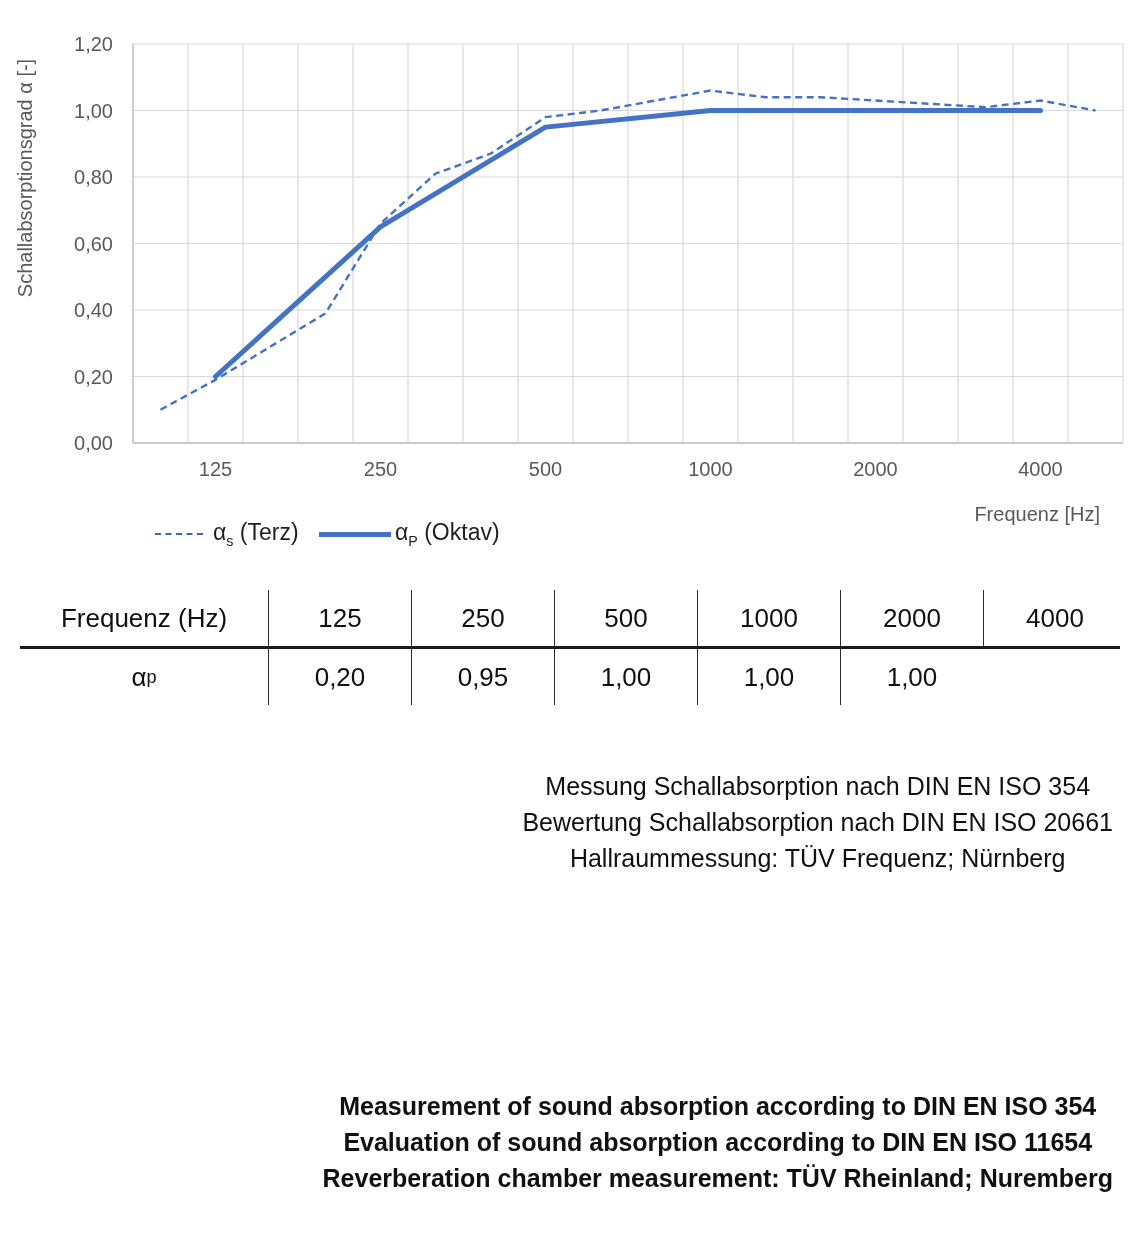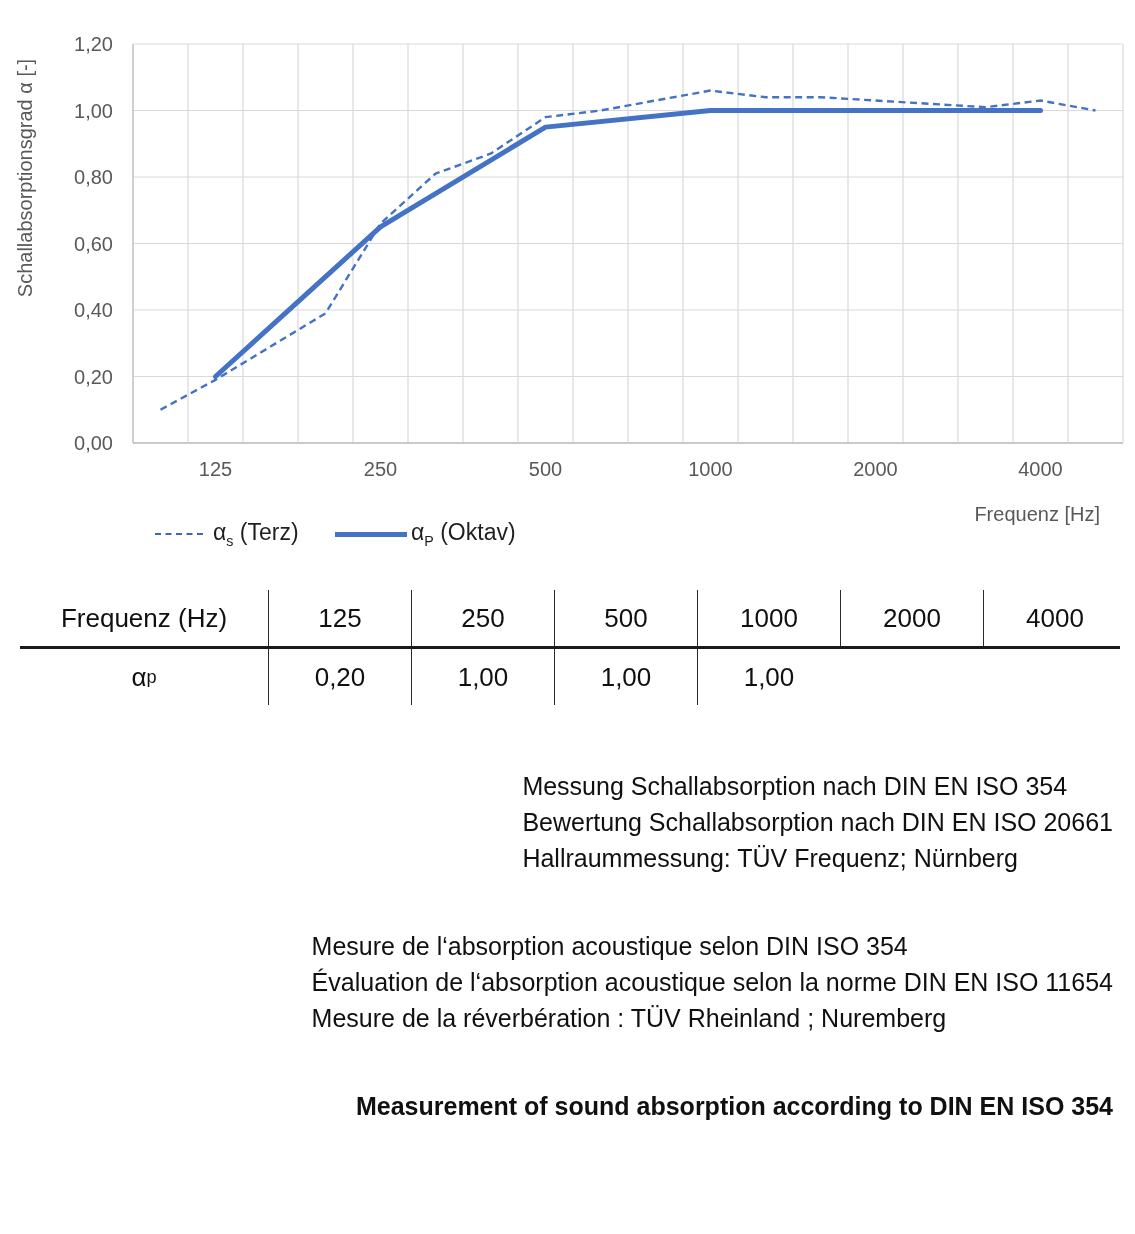--- a/index.html
+++ b/index.html
@@ -10,39 +10,39 @@
   #chart-wrap{position:absolute;left:0;top:0;width:1135px;height:560px;}
   #chart-svg{position:absolute;left:0;top:0;}
   #chart-svg text{font-family:"Liberation Sans", sans-serif;}
   .tick{font-size:20px;fill:#595959;}
   .axis-title{font-size:20px;fill:#595959;}
 
   
   #legend{position:absolute;left:0;top:518px;width:1080px;height:32px;}
   .leg-item{position:absolute;display:flex;align-items:center;height:32px;}
   #leg-terz{left:155px;}
-  #leg-oktav{left:335px;}
+  #leg-oktav{left:319px;}
   .leg-dash{width:48px;height:0;border-top:2.6px dashed #3f65b5;margin-right:10px;}
   .leg-solid{width:72px;height:5px;background:#4472C4;margin-right:4px;}
   .leg-label{font-size:23px;color:#1f1f1f;white-space:pre;}
   .leg-label sub{font-size:0.62em;}
 
   
   #abs-table{position:absolute;left:20px;top:590px;width:1100px;}
   .t-row{display:flex;height:56px;}
   .t-head{border-bottom:3.5px solid #1a1a1a;}
   .t-cell{display:flex;align-items:center;justify-content:center;
           font-size:26px;color:#101010;border-right:1.8px solid #2b2b2b;}
   .t-cell:last-child{border-right:none;}
   .t-label{width:248px;flex:none;}
   .t-data{width:142px;flex:none;}
   .t-cell sub{font-size:0.7em;}
 
   
-  .notes{position:absolute;right:22px;text-align:left;}
+  .notes{position:absolute;right:22px;text-align:center;}
   .notes p{margin:0;font-size:25px;line-height:36px;color:#101010;white-space:nowrap;}
   #notes-de{top:768px;}
   #notes-fr{top:928px;}
   #notes-en{top:1088px;font-weight:bold;}
 </style>
 </head>
 <body>
 
 <div id="page">
 
@@ -116,33 +116,31 @@
       <div class="t-cell t-data">1000</div>
       <div class="t-cell t-data">2000</div>
       <div class="t-cell t-data">4000</div>
     </div>
     <div class="t-row">
       <div class="t-cell t-label">
           <span>α</span>
           <sub>p</sub>
         </div>
       <div class="t-cell t-data">0,20</div>
+      <div class="t-cell t-data">0,95</div>
       <div class="t-cell t-data">1,00</div>
       <div class="t-cell t-data">1,00</div>
       <div class="t-cell t-data">1,00</div>
     </div>
   </div>
 
   <div class="notes" id="notes-de">
     <p>Messung Schallabsorption nach DIN EN ISO 354</p>
     <p>Bewertung Schallabsorption nach DIN EN ISO 20661</p>
     <p>Hallraummessung: TÜV Frequenz; Nürnberg</p>
   </div>
-  <div class="notes" id="notes-fr">
-    <p>Mesure de l‘absorption acoustique selon DIN ISO 354</p>
-    <p>Évaluation de l‘absorption acoustique selon la norme DIN EN ISO 11654</p>
-    <p>Mesure de la réverbération : TÜV Rheinland ; Nuremberg</p>
-  </div>
   <div class="notes" id="notes-en">
     <p>Measurement of sound absorption according to DIN EN ISO 354</p>
+    <p>Evaluation of sound absorption according to DIN EN ISO 11654</p>
+    <p>Reverberation chamber measurement: TÜV Rheinland; Nuremberg</p>
   </div>
 
 </div>
 
 </body></html>

